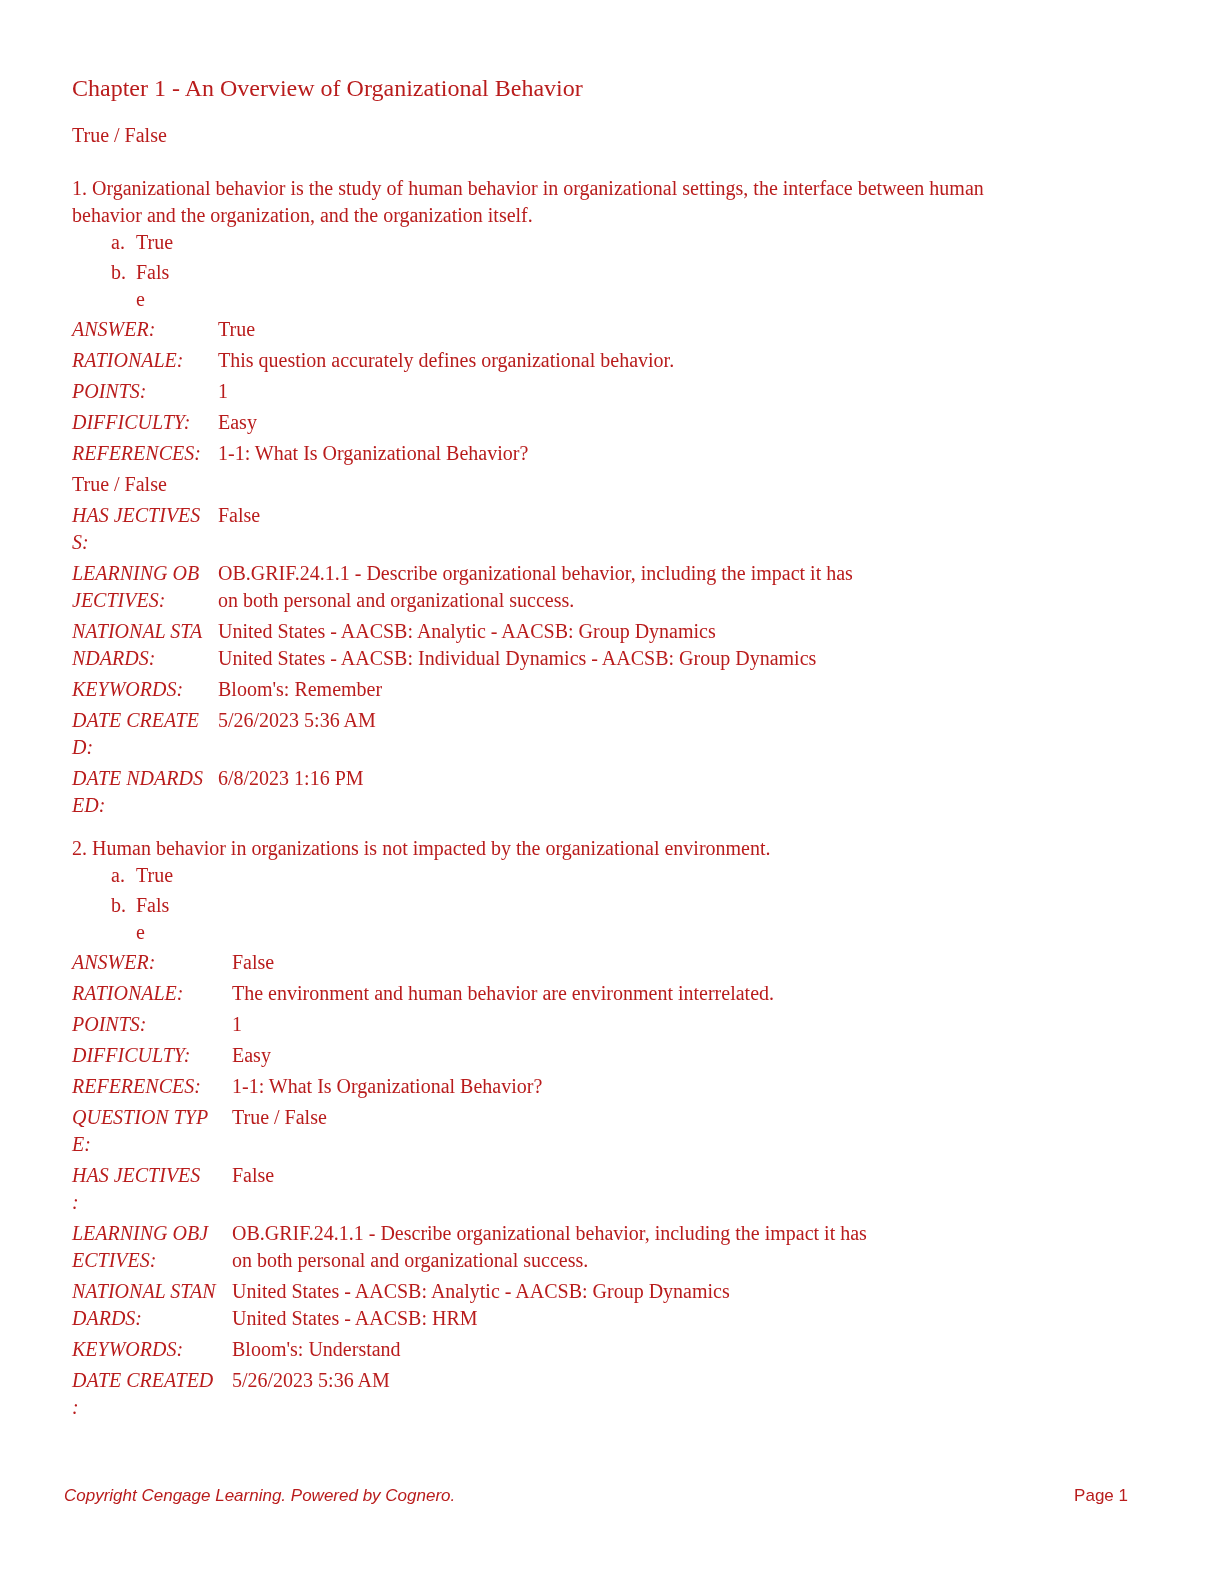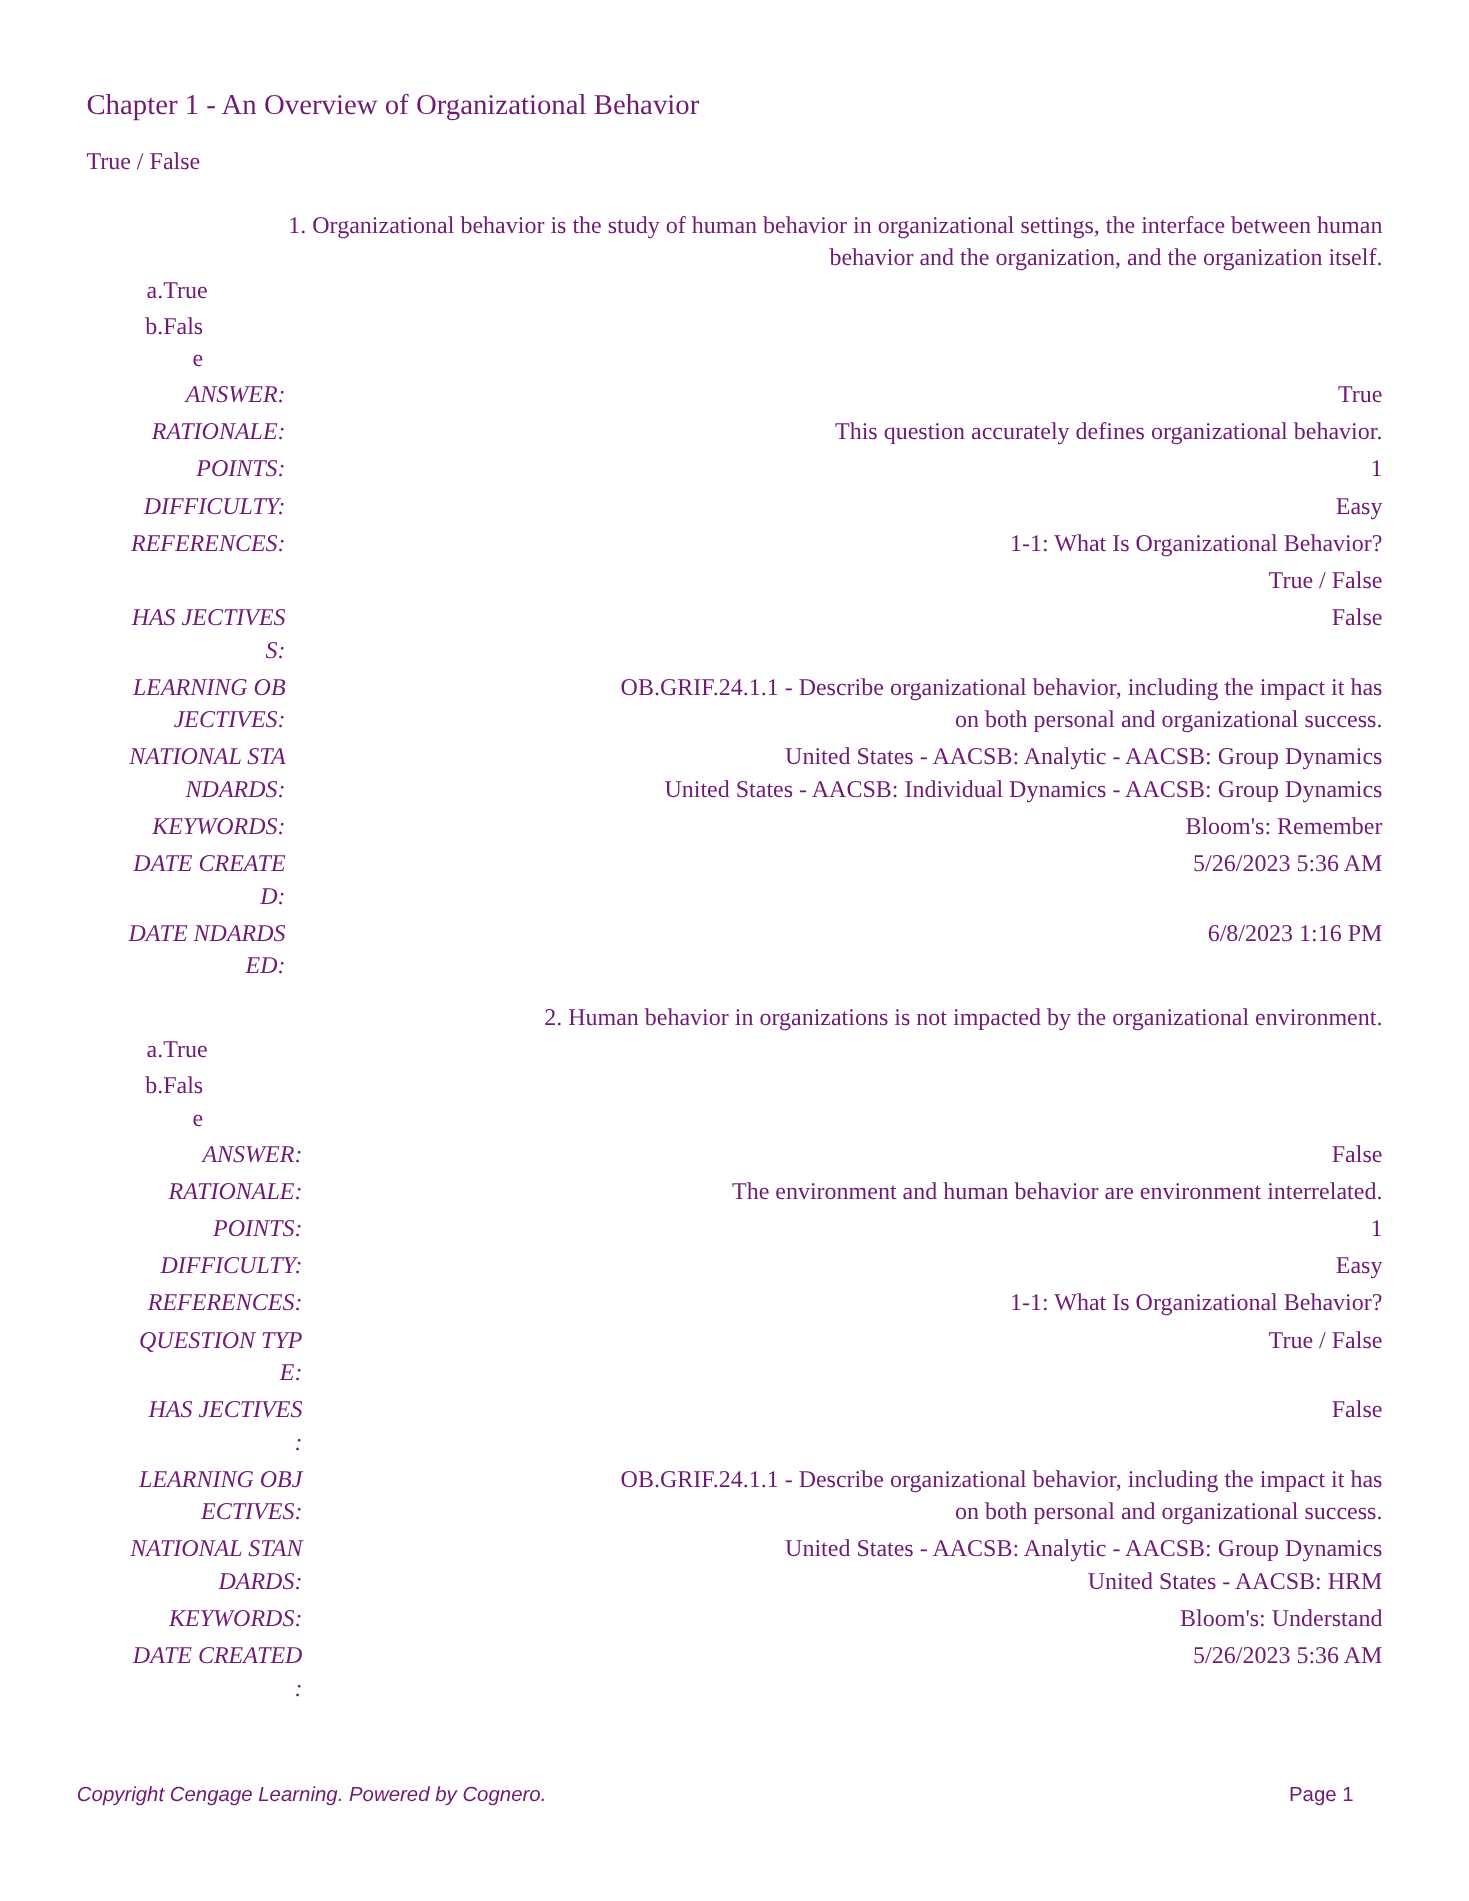--- a/index.html
+++ b/index.html
@@ -3,47 +3,47 @@
 <meta charset="utf-8">
 <style>
   html, body { margin: 0; padding: 0; background: #ffffff; }
   .page {
     position: relative;
     width: 1224px;
     height: 1584px;
     box-sizing: border-box;
     padding: 74px 72px 0 72px;
     background: #ffffff;
-    color: #701a75;
+    color: #b91c1c;
     font-family: "Liberation Serif", serif;
     font-size: 20px;
     line-height: 27px;
     overflow: hidden;
   }
   .title {
     font-size: 24px;
     line-height: 28px;
     white-space: pre-line;
   }
   .section-heading {
     margin-top: 20px;
     white-space: pre-line;
   }
-  .question { margin-top: 26px; text-align: right; }
+  .question { margin-top: 26px; }
   .question.q2 { margin-top: 16px; }
   .qtext { white-space: pre-line; }
   .options { margin-top: 0; }
   .option {
     display: flex;
     padding-left: 39px;
     margin-bottom: 3px;
   }
   .opt-letter { flex: 0 0 25px; }
   .opt-text { white-space: pre-line; }
-  .rows { margin-top: 0; margin-left: 20px; }
+  .rows { margin-top: 0; }
   .row {
     display: flex;
     margin-bottom: 4px;
   }
   .lbl {
     font-style: italic;
     flex: 0 0 146px;
     width: 146px;
     white-space: pre-line;
   }

